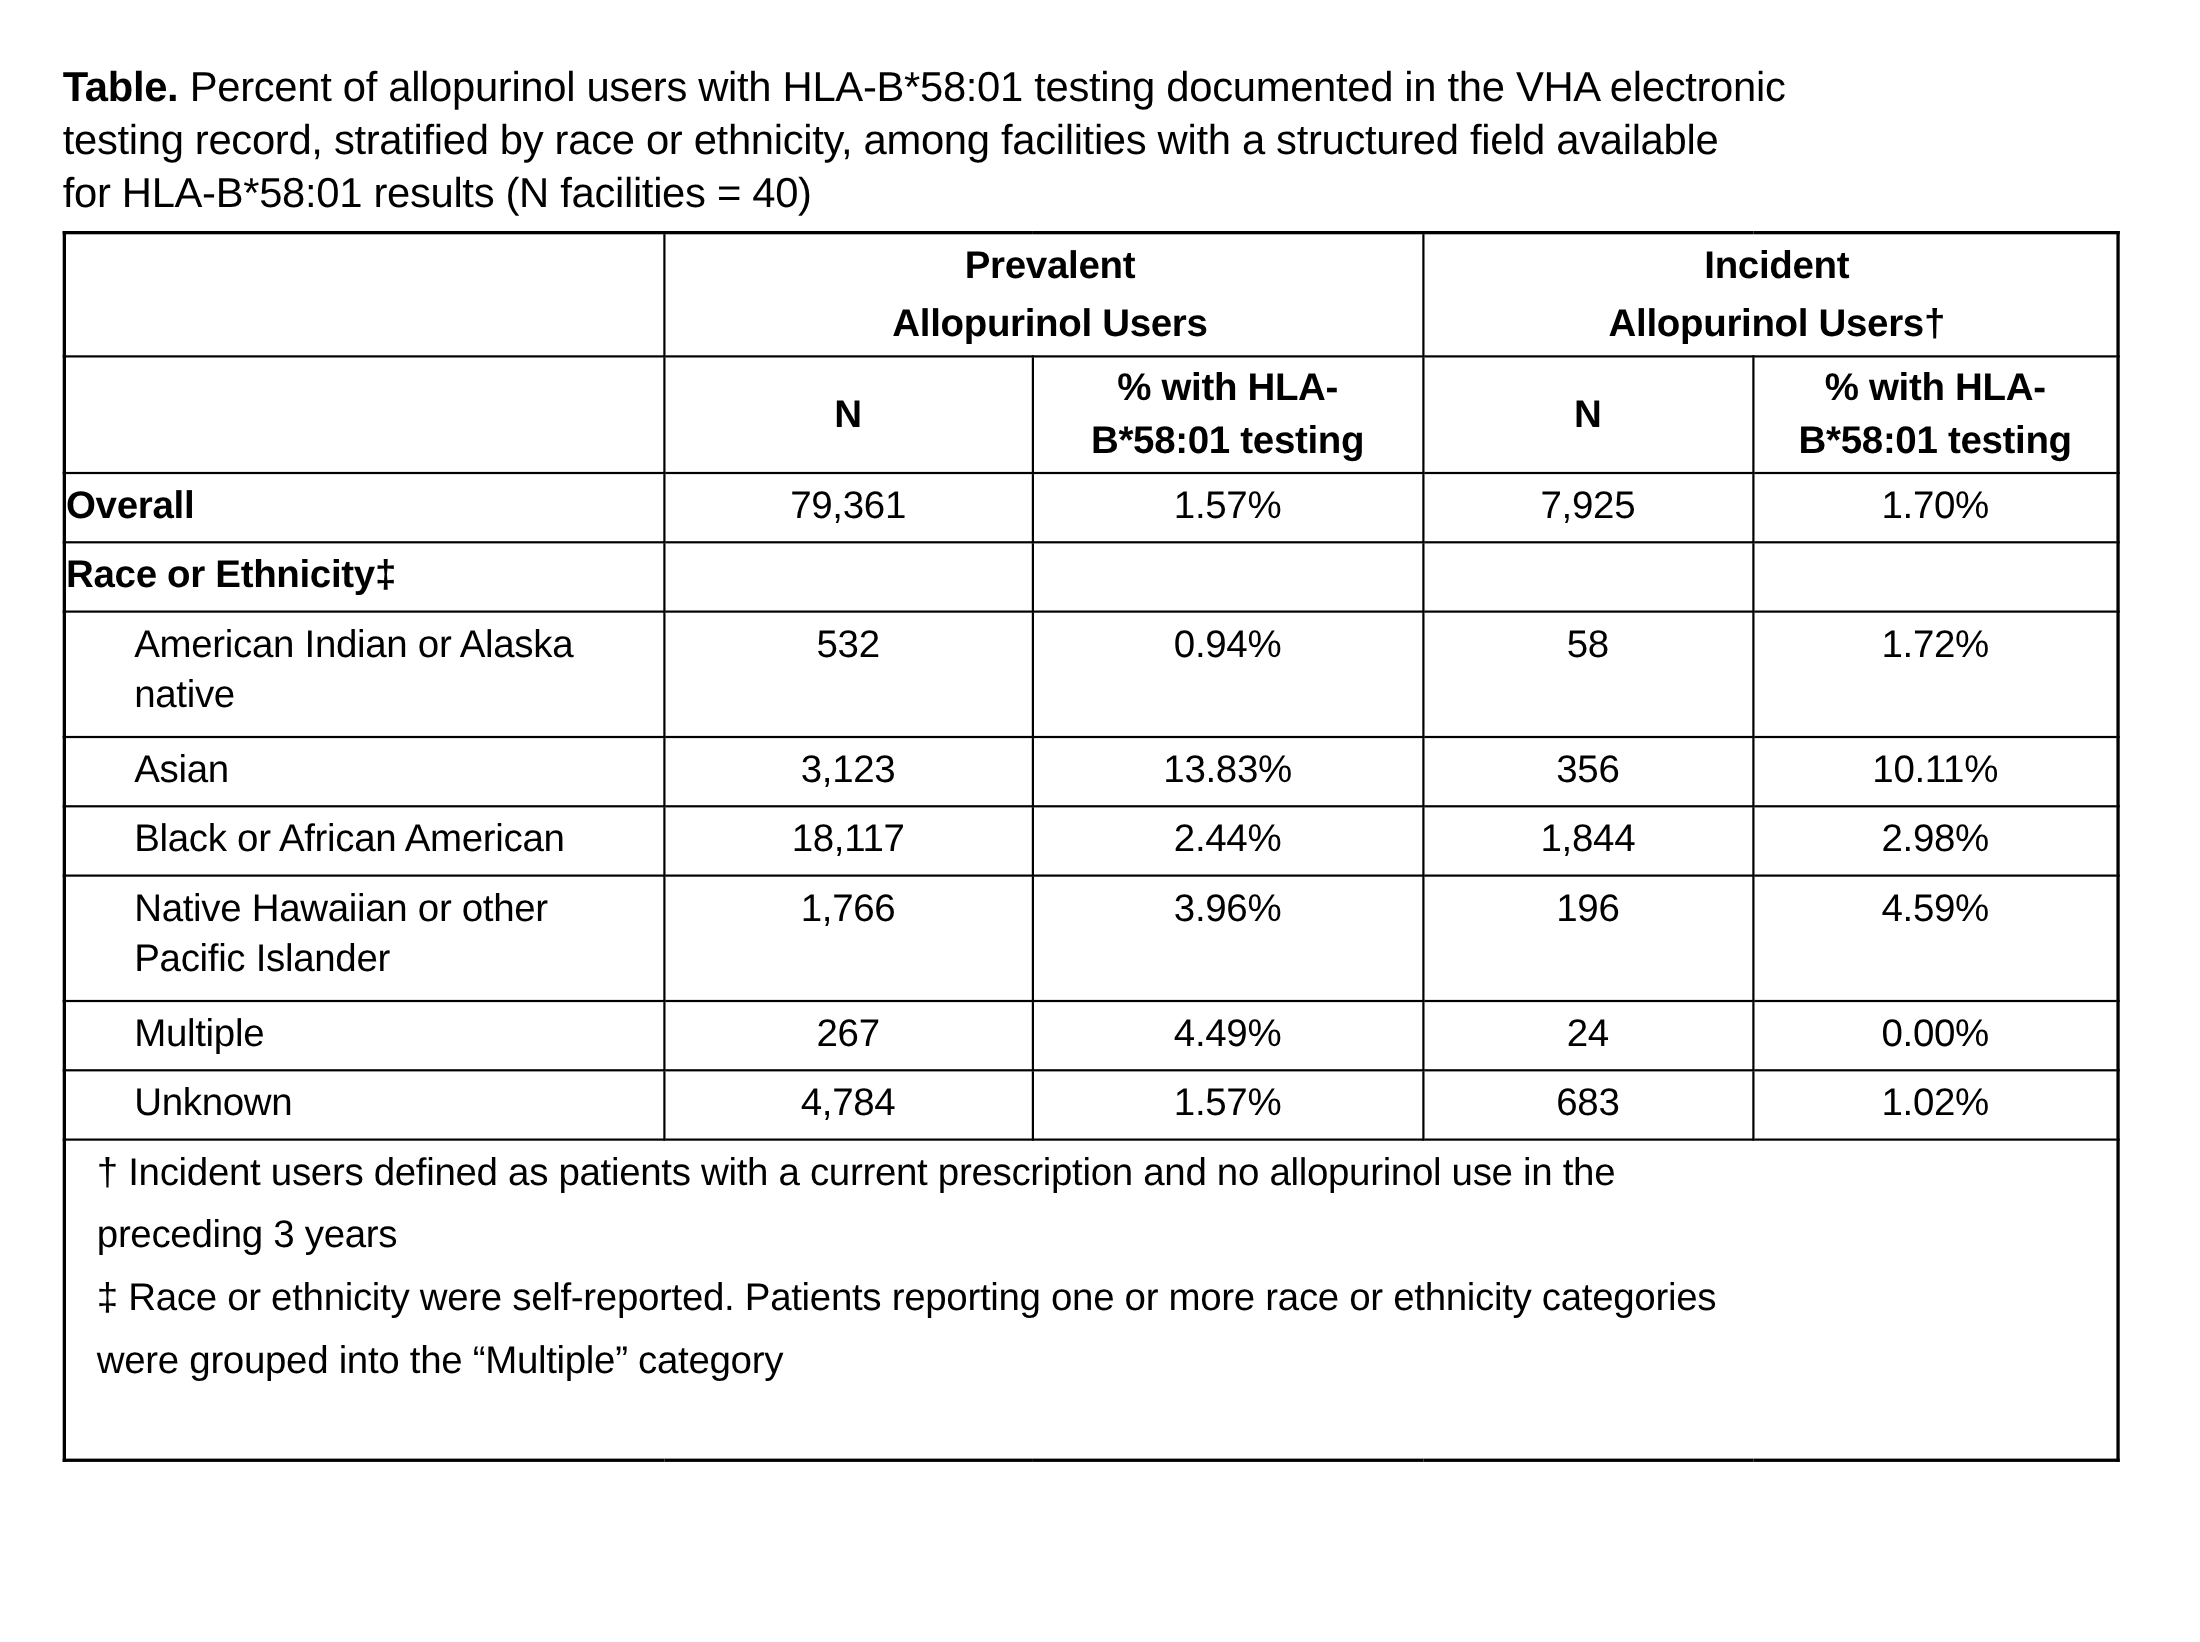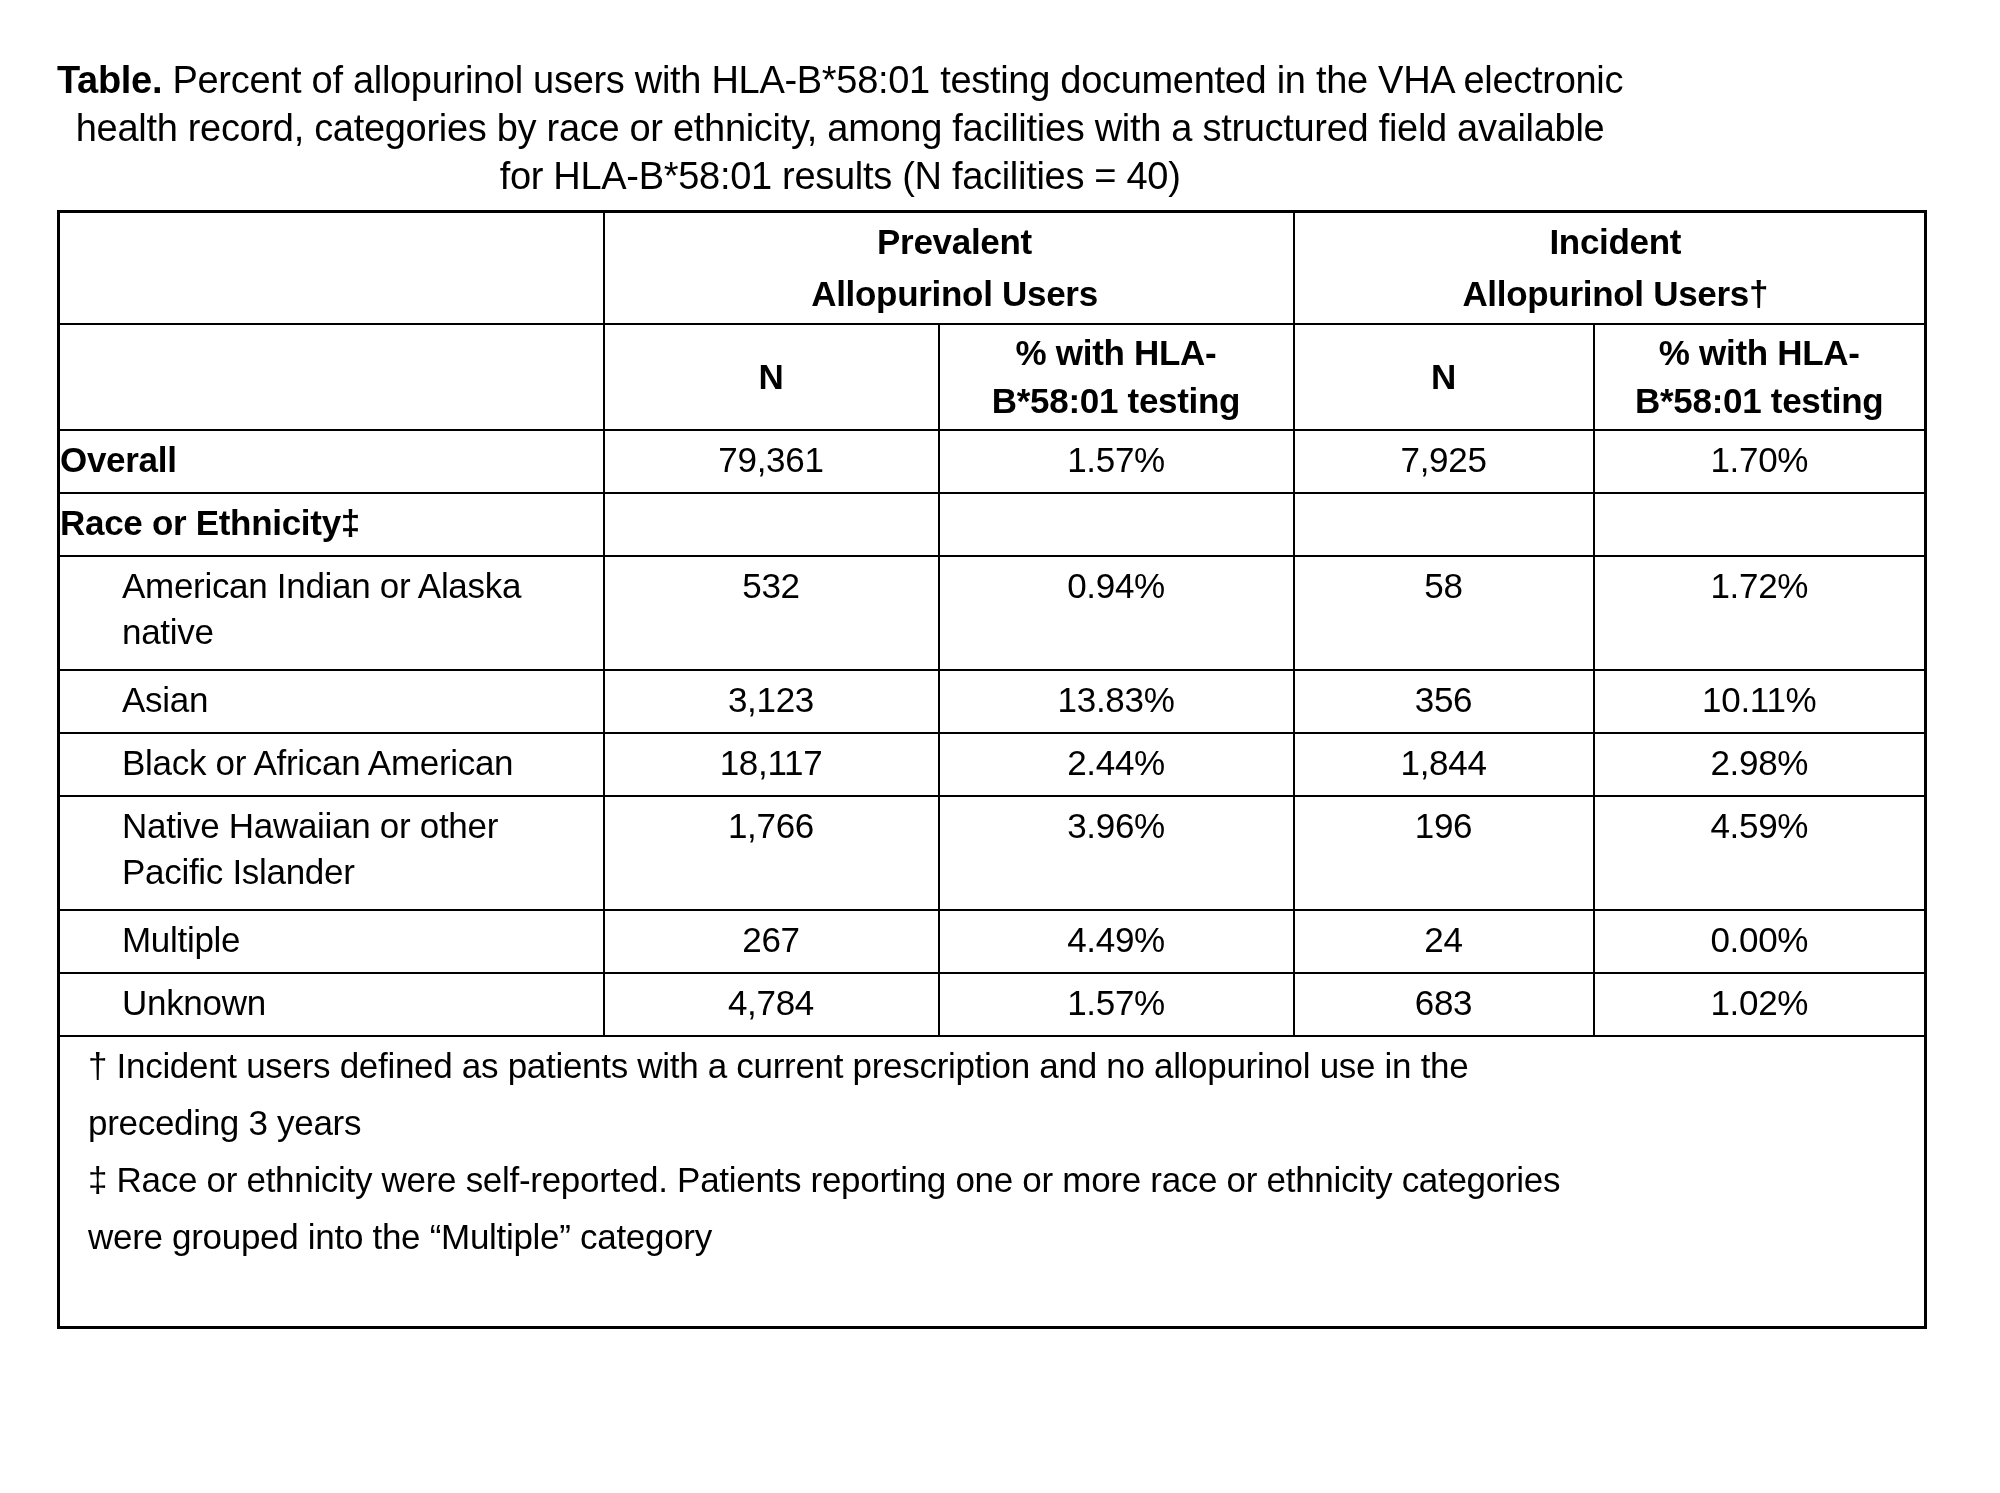--- a/index.html
+++ b/index.html
@@ -21,21 +21,20 @@
   .caption {
     position: absolute;
     left: 57px;
     top: 56px;
     font-size: 38px;
     line-height: 48px;
   }
   .caption .cap-line {
     display: block;
     white-space: nowrap;
-    text-align: center;
   }
   .caption strong { font-weight: bold; }
   
   table.data-table {
     position: absolute;
     left: 57px;
     top: 210px;
     width: 1867px;
     border-collapse: collapse;
     table-layout: fixed;
@@ -97,21 +96,21 @@
     margin-left: 28px;
   }
 </style>
 </head>
 <body>
 
 <div class="page">
 
   <div class="caption">
     <span class="cap-line"><strong>Table.</strong> <span>Percent of allopurinol users with HLA-B*58:01 testing documented in the VHA electronic</span></span>
-    <span class="cap-line">health record, categories by race or ethnicity, among facilities with a structured field available</span>
+    <span class="cap-line">testing record, stratified by race or ethnicity, among facilities with a structured field available</span>
     <span class="cap-line">for HLA-B*58:01 results (N facilities = 40)</span>
   </div>
 
   <table class="data-table">
     <colgroup>
       <col style="width:545px">
       <col style="width:335px">
       <col style="width:355px">
       <col style="width:300px">
       <col style="width:332px">

